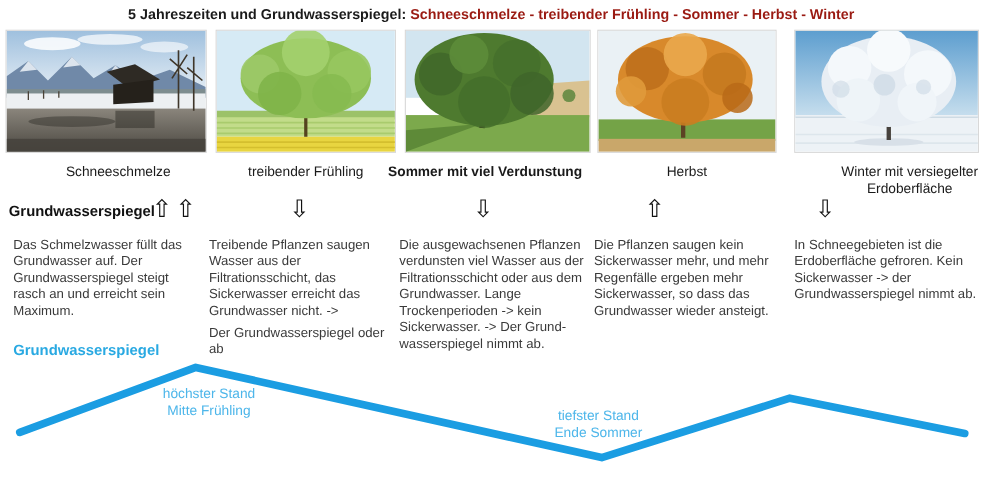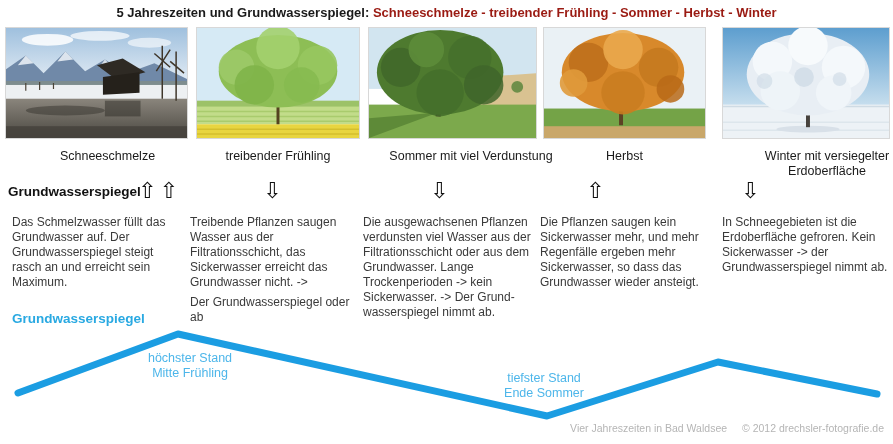--- a/index.html
+++ b/index.html
@@ -151,21 +151,21 @@
       <circle cx="58" cy="64" r="20" fill="#eef4f8"></circle>
       <circle cx="112" cy="66" r="18" fill="#f0f5f9"></circle>
       <circle cx="82" cy="50" r="10" fill="#ccd9e4" opacity="0.7"></circle>
       <circle cx="42" cy="54" r="8" fill="#ccd9e4" opacity="0.6"></circle>
       <circle cx="118" cy="52" r="7" fill="#ccd9e4" opacity="0.6"></circle>
     </svg>
   </div>
 
   <div class="season-label" style="left:16px;width:183px;">Schneeschmelze</div>
   <div class="season-label" style="left:196px;width:164px;">treibender Frühling</div>
-  <div class="season-label" style="left:382px;width:178px;">Sommer mit viel Verdunstung</div>
+  <div class="season-label" style="left:352px;width:178px;font-weight:bold;">Sommer mit viel Verdunstung</div>
   <div class="season-label" style="left:543px;width:163px;">Herbst</div>
   <div class="season-label" style="left:743px;width:168px;">Winter mit versiegelter Erdoberfläche</div>
 
   <div class="gw-heading">Grundwasserspiegel</div>
   <div class="arrow dbl" style="left:138px;">⇧⇧</div>
   <div class="arrow" style="left:263px;">⇩</div>
   <div class="arrow" style="left:430px;">⇩</div>
   <div class="arrow" style="left:586px;">⇧</div>
   <div class="arrow" style="left:741px;">⇩</div>
 
@@ -194,18 +194,14 @@
 
   <div class="annotation ann-spring">
     <div>höchster Stand</div>
     <div>Mitte Frühling</div>
   </div>
   <div class="annotation ann-summer">
     <div>tiefster Stand</div>
     <div>Ende Sommer</div>
   </div>
 
-  <div class="footer">
-    <span>Vier Jahreszeiten in Bad Waldsee</span>
-    <span>© 2012 drechsler-fotografie.de</span>
-  </div>
 
 </div>
 
 </body></html>

